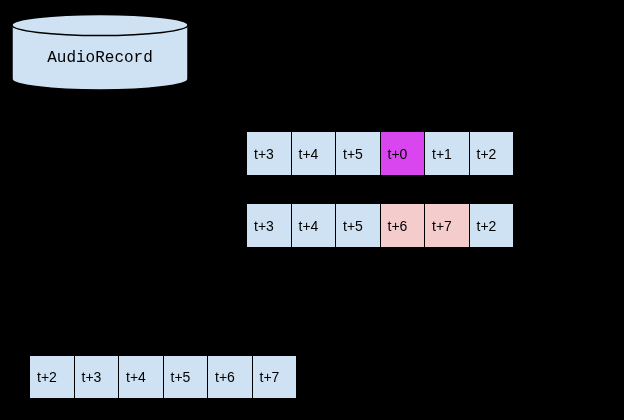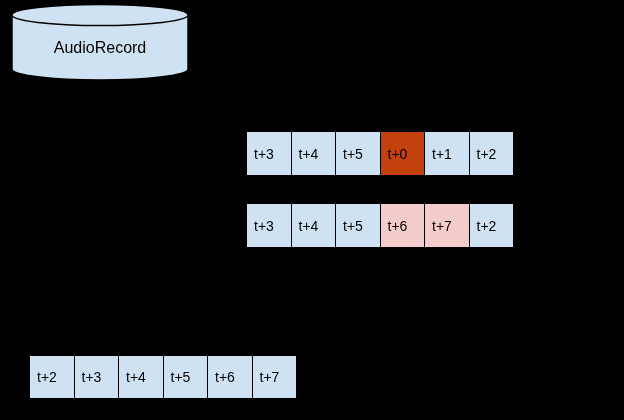--- a/index.html
+++ b/index.html
@@ -12,23 +12,24 @@
     height: 420px;
     background: var(--background, #000000);
     overflow: hidden;
     font-family: "Liberation Sans", sans-serif;
     color: var(--text, #000000);
   }
   
   .cylinder-wrap {
     position: absolute;
     left: 11px;
-    top: 3px;
+    top: 13px;
     width: 178px;
     height: 79px;
+    font-family: Liberation Mono, monospace;
   }
   .cylinder-wrap svg {
     position: absolute;
     left: 0;
     top: 0;
   }
   .cylinder-label {
     position: absolute;
     left: 0;
     top: 23px;
@@ -91,21 +92,21 @@
       <path d="M1,12 L1,66 A88,11 0 0 0 177,66 L177,12" style="fill:var(--cylinder-fill,#cfe2f3); stroke:var(--cylinder-stroke,#000000); stroke-width:1.5"></path>
       <ellipse cx="89" cy="12" rx="88" ry="10.5" style="fill:var(--cylinder-fill,#cfe2f3); stroke:var(--cylinder-stroke,#000000); stroke-width:1.5"></ellipse>
     </svg>
     <div class="cylinder-label">AudioRecord</div>
   </div>
 
   <div class="cellrow row-1">
     <div class="cell" style="background: rgb(207, 226, 243);">t+3</div>
     <div class="cell" style="background: rgb(207, 226, 243);">t+4</div>
     <div class="cell" style="background: rgb(207, 226, 243);">t+5</div>
-    <div class="cell" style="background: #c2410c;">t+0</div>
+    <div class="cell" style="background: #d946ef;">t+0</div>
     <div class="cell" style="background: rgb(207, 226, 243);">t+1</div>
     <div class="cell" style="background: rgb(207, 226, 243);">t+2</div>
   </div>
 
   <div class="cellrow row-2">
     <div class="cell" style="background: rgb(207, 226, 243);">t+3</div>
     <div class="cell" style="background: rgb(207, 226, 243);">t+4</div>
     <div class="cell" style="background: rgb(207, 226, 243);">t+5</div>
     <div class="cell" style="background: rgb(244, 204, 204);">t+6</div>
     <div class="cell" style="background: rgb(244, 204, 204);">t+7</div>

